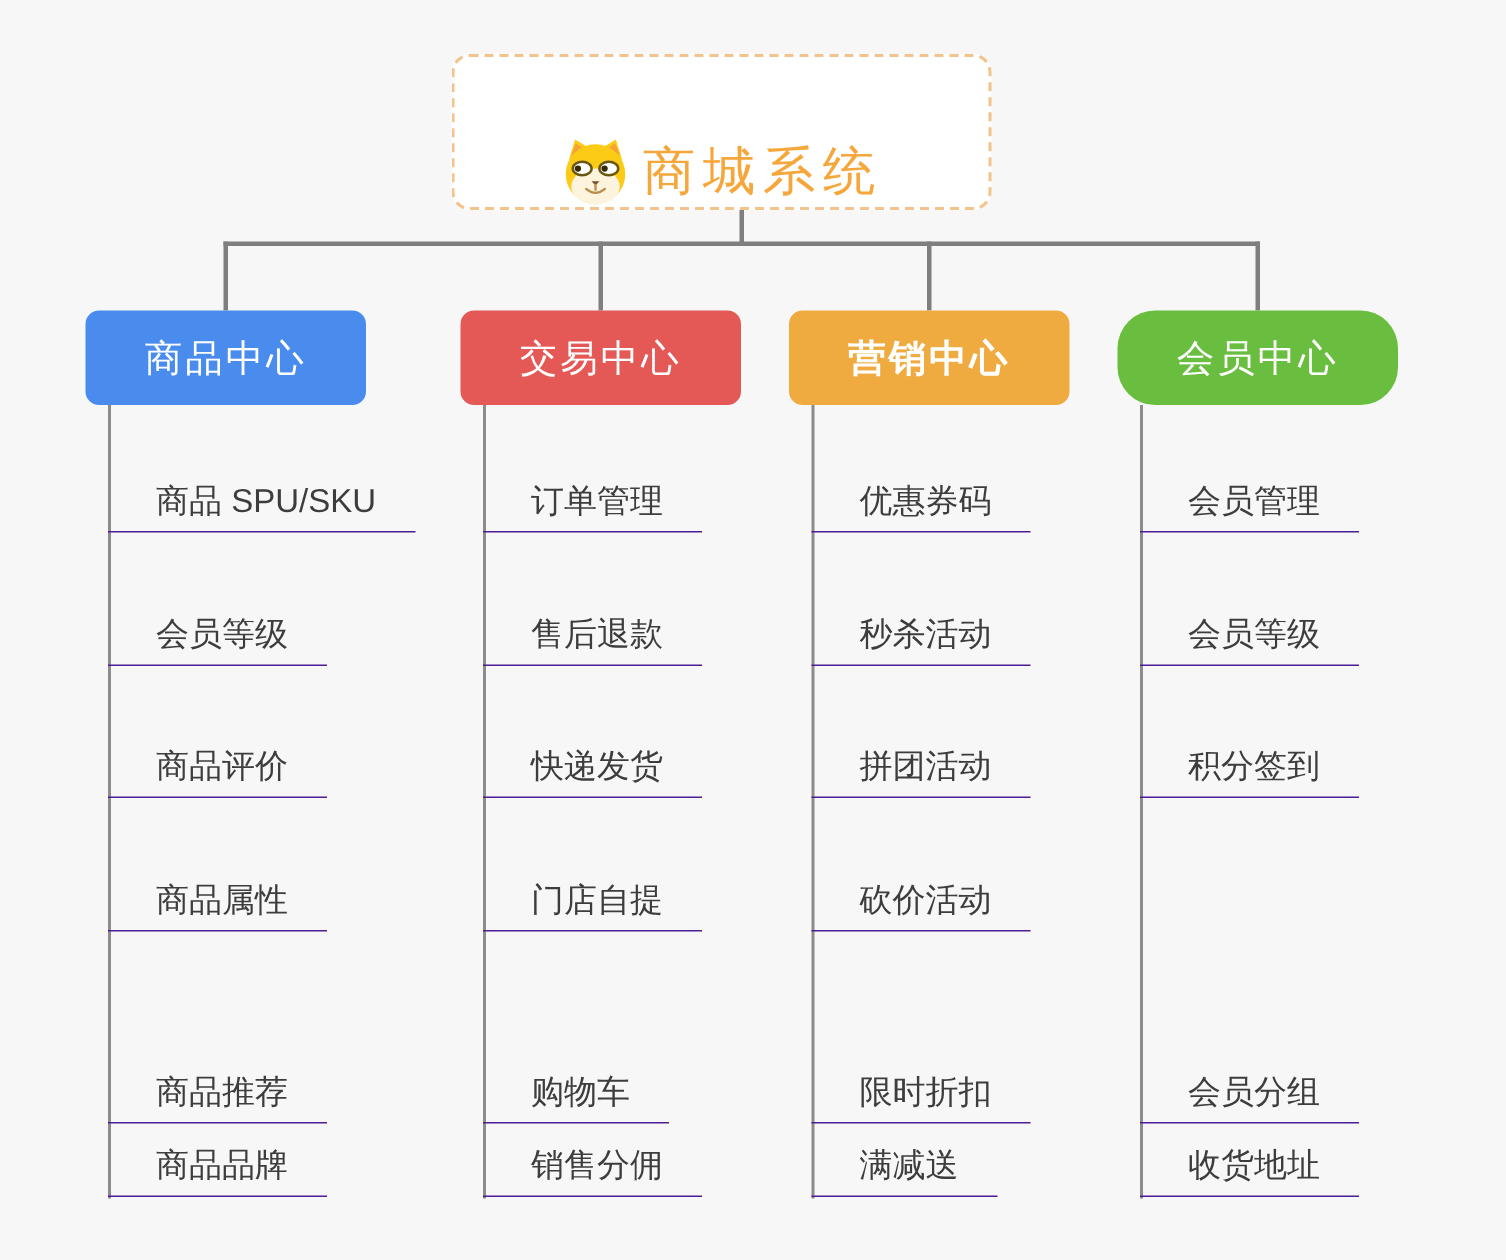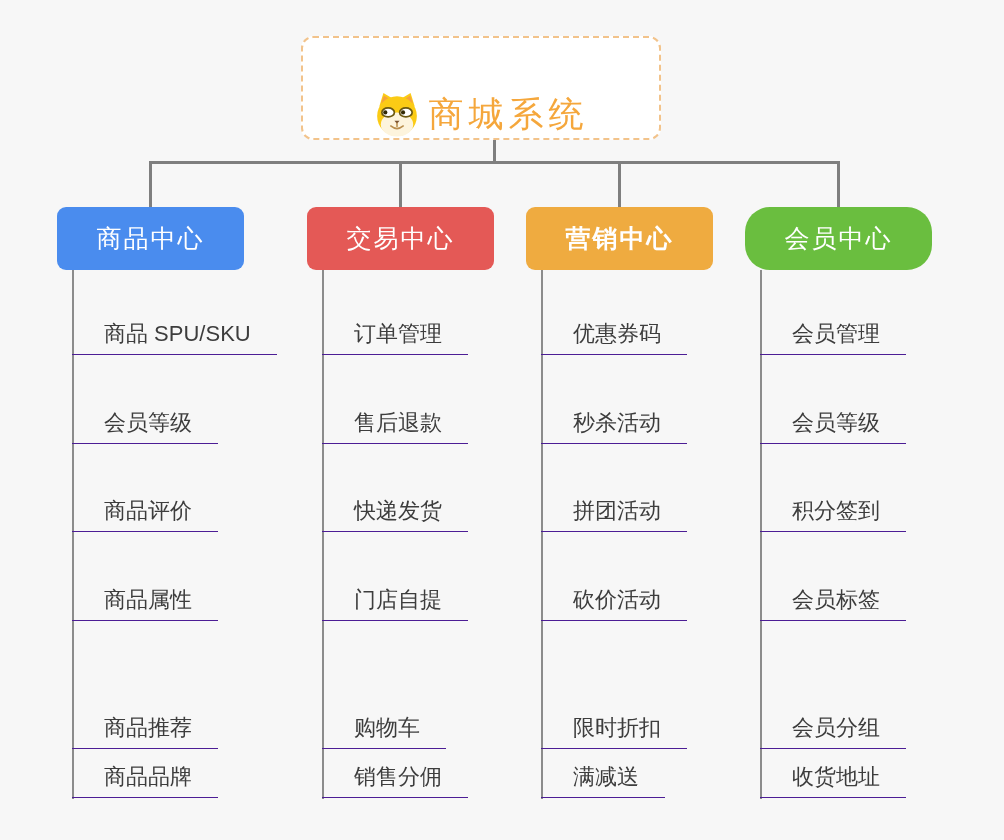--- a/index.html
+++ b/index.html
@@ -88,17 +88,16 @@
   <div class="leaf c2 r0">优惠券码</div>
   <div class="leaf c2 r1">秒杀活动</div>
   <div class="leaf c2 r2">拼团活动</div>
   <div class="leaf c2 r3">砍价活动</div>
   <div class="leaf c2 r4">限时折扣</div>
   <div class="leaf c3 r0">会员管理</div>
 
   <div class="leaf c2 r5">满减送</div>
   <div class="leaf c3 r1">会员等级</div>
   <div class="leaf c3 r2">积分签到</div>
-  <div class="leaf c3 r3">会员标签</div>
   <div class="leaf c3 r4">会员分组</div>
   <div class="leaf c3 r5">收货地址</div>
 
 </div>
 
 </body></html>

